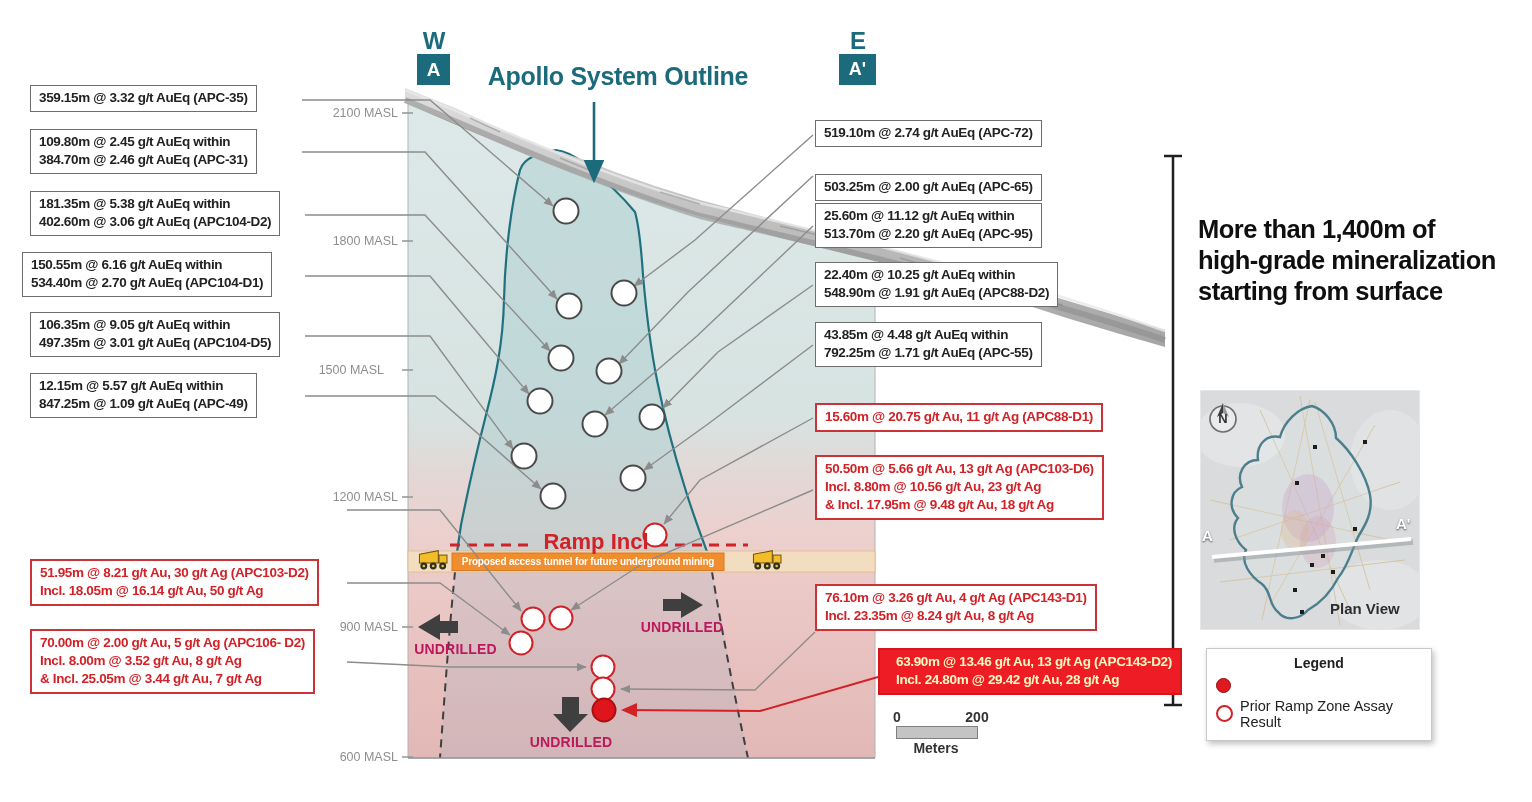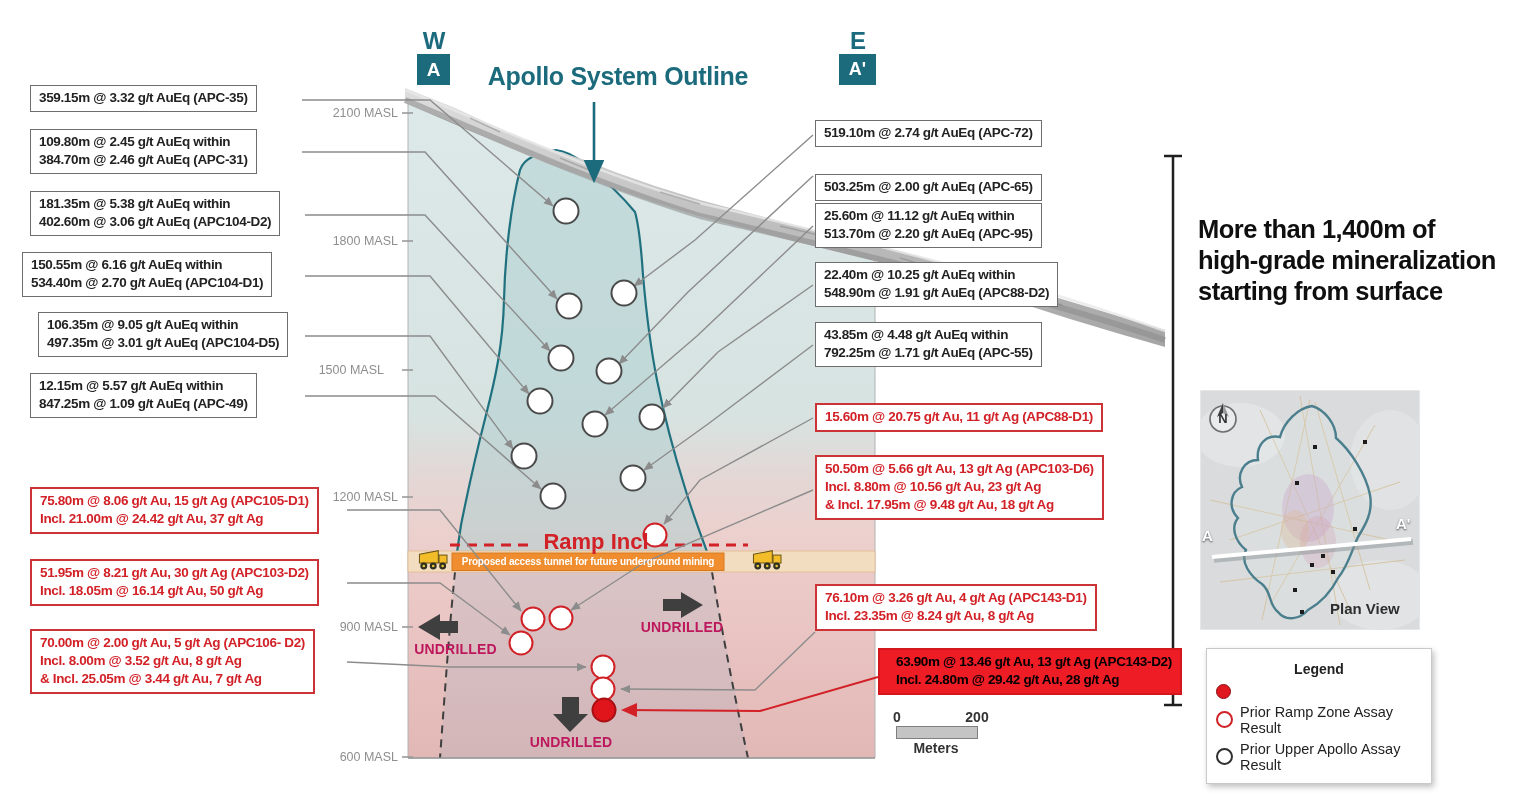--- a/index.html
+++ b/index.html
@@ -3,37 +3,37 @@
 <meta charset="utf-8">
 <style>
   html,body{margin:0;padding:0;background:#fff;}
   #canvas{position:relative;width:1532px;height:802px;background:#ffffff;overflow:hidden;
           font-family:"Liberation Sans","DejaVu Sans",sans-serif;}
   #main-svg{position:absolute;left:0;top:0;}
   .abox{position:absolute;background:#ffffff;border:1.6px solid #6e6e6e;padding:3px 8px 4px;
         font-weight:bold;font-size:13.5px;letter-spacing:-0.35px;line-height:1.34;color:#222;
         white-space:nowrap;}
   .abox.red{border:2px solid #cb3337;color:#d22127;}
-  .abox.fill{background:#ee1c24;color:#000000;border:2px solid #d4161d;padding-left:16px;}
+  .abox.fill{background:#ee1c24;color:#fef9c3;border:2px solid #d4161d;padding-left:16px;}
   .teal-label{position:absolute;color:#1c6b7d;font-weight:bold;}
   .sq-marker{position:absolute;background:#1c6b7d;color:#fff;font-weight:bold;
              display:flex;align-items:center;justify-content:center;}
   .masl{position:absolute;color:#8e8e8e;font-size:12.5px;text-align:right;width:104px;}
   .undrilled{position:absolute;color:#be185d;font-weight:bold;font-size:14px;text-align:center;letter-spacing:0.2px;}
   .ramp-label{position:absolute;color:#d22127;font-weight:bold;font-size:22px;text-align:center;}
   .tunnel-text{position:absolute;color:#fff;font-weight:bold;font-size:10px;letter-spacing:-0.2px;text-align:center;}
   .headline{position:absolute;color:#0f0f0f;font-weight:bold;font-size:25.5px;letter-spacing:-0.5px;line-height:1.22;}
   .scale-num{position:absolute;font-size:14px;font-weight:bold;color:#333;text-align:center;}
   #scale-bar-rect{position:absolute;left:896px;top:726px;width:80px;height:11px;background:#c4c4c4;border:1px solid #7f7f7f;}
   #plan-view{position:absolute;left:1200px;top:390px;width:220px;height:240px;background:#d9dbdc;box-shadow:0 0 0 1px #e6e7e8 inset;}
   .pv-label{position:absolute;color:#fff;font-weight:bold;font-size:15px;text-shadow:0 1px 2px rgba(60,60,60,.9);}
   #plan-view-caption{position:absolute;left:1330px;top:600px;width:86px;text-align:left;font-weight:bold;font-size:15px;color:#2e2e2e;}
   #compass-n{position:absolute;left:1214px;top:411px;width:18px;text-align:center;font-size:13px;font-weight:bold;color:#333;}
   #legend{position:absolute;left:1206px;top:648px;width:224px;background:#fff;border:1px solid #c9c9c9;
-          box-shadow:2px 3px 6px rgba(0,0,0,.25);padding:10px 0 8px;}
+          box-shadow:2px 3px 6px rgba(0,0,0,.25);padding:4px 0 8px;}
   #legend .lg-title{text-align:center;font-weight:bold;font-size:14px;color:#222;margin:2px 0 4px;}
   .lg-row{display:flex;align-items:center;gap:7px;padding:2.5px 0 2.5px 9px;font-size:14.5px;color:#222;}
   .lg-dot{width:13px;height:13px;border-radius:50%;flex:0 0 auto;}
   .lg-dot.new{background:#e0181f;border:1.5px solid #8d0f12;}
   .lg-dot.prior-ramp{background:#fff;border:2px solid #d02127;}
   .lg-dot.prior-upper{background:#fff;border:2px solid #2f2f2f;}
 </style>
 </head>
 <body>
 
@@ -200,31 +200,27 @@
   <div>384.70m @ 2.46 g/t AuEq (APC-31)</div>
     </div>
 <div class="abox" style="left:30px;top:191px;">
   <div>181.35m @ 5.38 g/t AuEq within</div>
   <div>402.60m @ 3.06 g/t AuEq (APC104-D2)</div>
     </div>
 <div class="abox" style="left:22px;top:252px;">
   <div>150.55m @ 6.16 g/t AuEq within</div>
   <div>534.40m @ 2.70 g/t AuEq (APC104-D1)</div>
     </div>
-<div class="abox" style="left:30px;top:312px;margin-left:8px;">
+<div class="abox" style="left:30px;top:312px;">
   <div>106.35m @ 9.05 g/t AuEq within</div>
   <div>497.35m @ 3.01 g/t AuEq (APC104-D5)</div>
     </div>
 <div class="abox" style="left:30px;top:373px;">
   <div>12.15m @ 5.57 g/t AuEq within</div>
   <div>847.25m @ 1.09 g/t AuEq (APC-49)</div>
-    </div>
-<div class="abox red" style="left:30px;top:487px;">
-  <div>75.80m @ 8.06 g/t Au, 15 g/t Ag (APC105-D1)</div>
-  <div>Incl. 21.00m @ 24.42 g/t Au, 37 g/t Ag</div>
     </div>
 <div class="abox red" style="left:30px;top:559px;">
   <div>51.95m @ 8.21 g/t Au, 30 g/t Ag (APC103-D2)</div>
   <div>Incl. 18.05m @ 16.14 g/t Au, 50 g/t Ag</div>
     </div>
 <div class="abox red" style="left:30px;top:629px;">
   <div>70.00m @ 2.00 g/t Au, 5 g/t Ag (APC106- D2)</div>
   <div>Incl. 8.00m @ 3.52 g/t Au, 8 g/t Ag</div>
   <div>&amp; Incl. 25.05m @ 3.44 g/t Au, 7 g/t Ag</div>
     </div>
@@ -331,19 +327,15 @@
 
 <div id="legend">
   <div class="lg-title">Legend</div>
   <div class="lg-row">
     <span class="lg-dot new"></span>
   </div>
   <div class="lg-row">
     <span class="lg-dot prior-ramp"></span>
     <span>Prior Ramp Zone Assay Result</span>
   </div>
-  <div class="lg-row">
-    <span class="lg-dot prior-upper"></span>
-    <span>Prior Upper Apollo Assay Result</span>
-  </div>
 </div>
 
 </div>
 
 </body></html>

